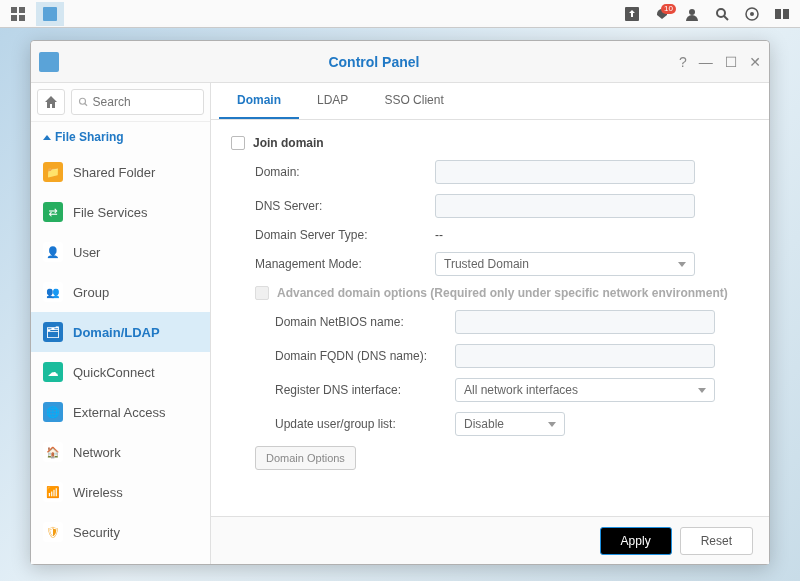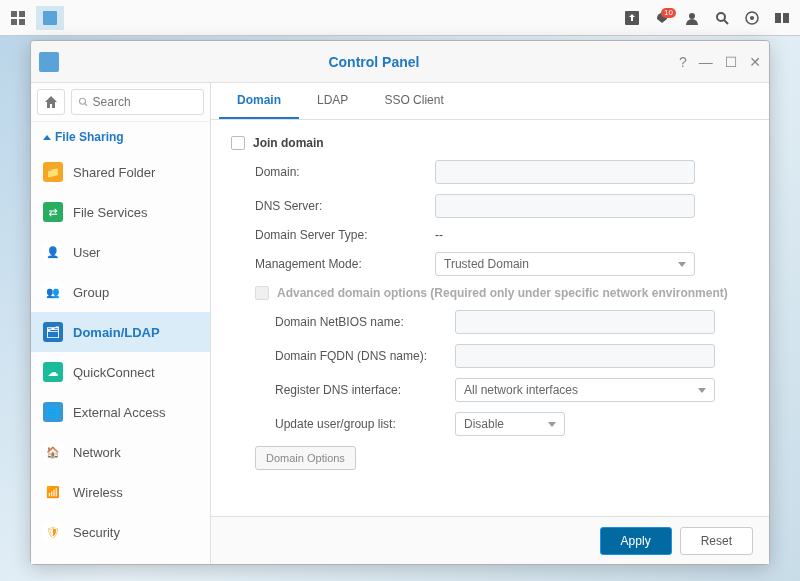--- a/index.html
+++ b/index.html
@@ -1,18 +1,18 @@
 <!DOCTYPE html>
 <html><head>
 <meta charset="utf-8">
 <style>
 * { box-sizing: border-box; margin: 0; padding: 0; font-family: -apple-system, BlinkMacSystemFont, "Segoe UI", Arial, sans-serif; }
 body { width: 800px; height: 581px; background: linear-gradient(135deg, #b8d4e8 0%, #e8f2f8 50%, #c8dce8 100%); overflow: hidden; position: relative; }
 
-.taskbar { height: 36px; background: #fafafa; border-bottom: 1px solid #ccc; display: flex; align-items: center; padding: 0 4px; }
+.taskbar { height: 28px; background: #fafafa; border-bottom: 1px solid #ccc; display: flex; align-items: center; padding: 0 4px; }
 .taskbar-left { display: flex; gap: 4px; }
 .taskbar-right { margin-left: auto; display: flex; gap: 2px; }
 .taskbar-item { width: 28px; height: 24px; display: flex; align-items: center; justify-content: center; cursor: pointer; position: relative; }
 .taskbar-item.active { background: #d4e6f1; }
 .taskbar-item span.badge { position: absolute; top: 2px; right: 0; background: #e74c3c; color: #fff; font-size: 8px; border-radius: 8px; padding: 0 3px; line-height: 10px; }
 
 .window { position: absolute; top: 40px; left: 30px; width: 740px; height: 525px; background: #fff; border: 1px solid #b0b0b0; border-radius: 4px; box-shadow: 0 4px 20px rgba(0,0,0,0.2); display: flex; flex-direction: column; }
 .titlebar { height: 42px; background: #f7f7f7; border-bottom: 1px solid #e0e0e0; display: flex; align-items: center; padding: 0 8px; border-radius: 4px 4px 0 0; }
 .titlebar-icon { width: 20px; height: 20px; background: #5aa3d8; border-radius: 2px; margin-right: 10px; }
 .titlebar-title { flex: 1; text-align: center; color: #2179c5; font-weight: 600; font-size: 14px; }
@@ -48,21 +48,21 @@
 .select-input { width: 260px; height: 24px; border: 1px solid #ccd4da; border-radius: 3px; background: #fff; display: flex; align-items: center; padding: 8px 8px; justify-content: space-between; color: #666; cursor: pointer; }
 .select-input.small { width: 110px; }
 .checkbox-row { display: flex; align-items: center; gap: 8px; margin-bottom: 10px; font-weight: bold; }
 .checkbox { width: 14px; height: 14px; border: 1px solid #bbb; border-radius: 2px; background: #fff; cursor: pointer; }
 .checkbox.disabled { background: #f0f0f0; border-color: #ddd; }
 .muted { color: #aaa; }
 .btn-small { height: 24px; padding: 0 10px; border: 1px solid #ccc; background: #f7f7f7; border-radius: 3px; color: #888; cursor: pointer; font-size: 11px; }
 
 .footer { height: 48px; border-top: 1px solid #e0e0e0; display: flex; align-items: center; justify-content: flex-end; padding: 0 16px; gap: 8px; background: #fafafa; }
 .btn { height: 28px; padding: 0 20px; border-radius: 3px; font-size: 12px; cursor: pointer; border: 1px solid #ccc; background: #fff; color: #555; }
-.btn.primary { background: #0369a1; border-color: #1e90e0; color: #fff; }
+.btn.primary { background: #000000; border-color: #1e90e0; color: #fff; }
 .chev-down { width: 0; height: 0; border-left: 4px solid transparent; border-right: 4px solid transparent; border-top: 5px solid #999; }
 </style>
 </head>
 <body>
 
 <div class="taskbar">
   <div class="taskbar-left">
     <div class="taskbar-item">
       <svg width="14" height="14" viewBox="0 0 14 14">
           <rect x="0" y="0" width="6" height="6" fill="#666"></rect>

